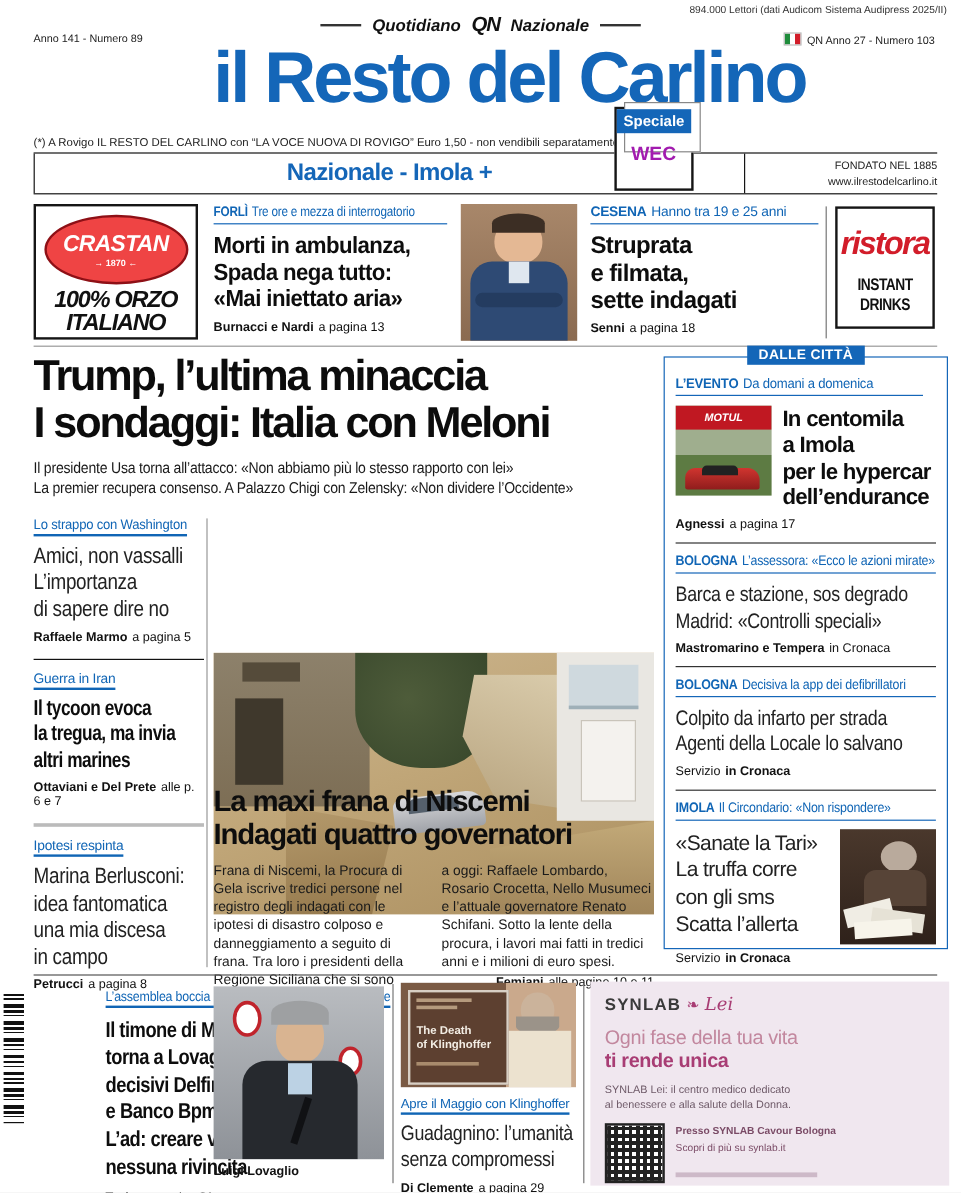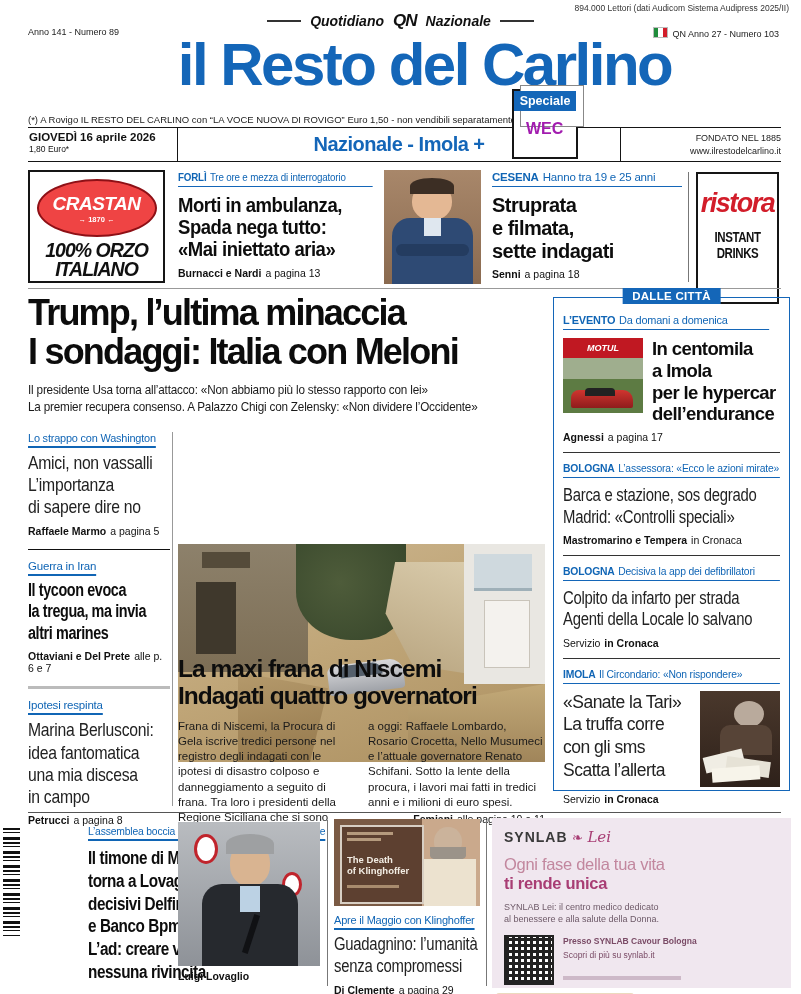--- a/index.html
+++ b/index.html
@@ -109,24 +109,20 @@
 
   <div class="abs spec-card" style="left:512px;top:89px;height:66px;">
     <div class="ghost"></div>
     <div class="spec-top">Speciale</div>
     <div class="spec-bottom">WEC</div>
   </div>
 
   <div class="abs note" style="left:28px;top:114px;">(*) A Rovigo IL RESTO DEL CARLINO con “LA VOCE NUOVA DI ROVIGO” Euro 1,50 - non vendibili separatamente</div>
 
   <div class="abs dateline" style="left:28px;right:20px;top:127px;">
-    <div class="dl-date">
-      <div class="d1">GIOVEDÌ 16 aprile 2026</div>
-      <div class="d2">1,80 Euro*</div>
-    </div>
     <div class="dl-center">Nazionale - Imola +</div>
     <div class="dl-right">
       <span>FONDATO NEL 1885</span>
       <span>www.ilrestodelcarlino.it</span>
     </div>
   </div>
 
   <div class="abs adbox" style="left:28px;top:170px;width:137px;height:113px;">
     <div class="crastan-oval">
       <span class="b">CRASTAN</span>
@@ -163,21 +159,21 @@
     <div class="hl-b pre" style="font-size:20px;line-height:1.14;margin-top:7px;">Struprata
 e filmata,
 sette indagati</div>
     <div class="byline">
       <span class="by-b">Senni</span><span class="by-r">a pagina 18</span>
     </div>
   </div>
 
   <div class="abs vdiv" style="left:688px;top:172px;height:110px;"></div>
 
-  <div class="abs adbox" style="left:696px;top:172px;width:83px;height:132px;">
+  <div class="abs adbox" style="left:696px;top:172px;width:83px;height:102px;">
     <div class="ristora-brand">ristora</div>
     <div class="ristora-tag">INSTANT DRINKS</div>
   </div>
 
   <div class="abs hdiv" style="left:28px;right:20px;top:288px;background:#999;"></div>
 
   <div class="abs" style="left:28px;top:294px;width:518px;">
     <div class="lead-title pre">Trump, l’ultima minaccia
 I sondaggi: Italia con Meloni</div>
     <div style="display:flex;margin-top:11px;">

